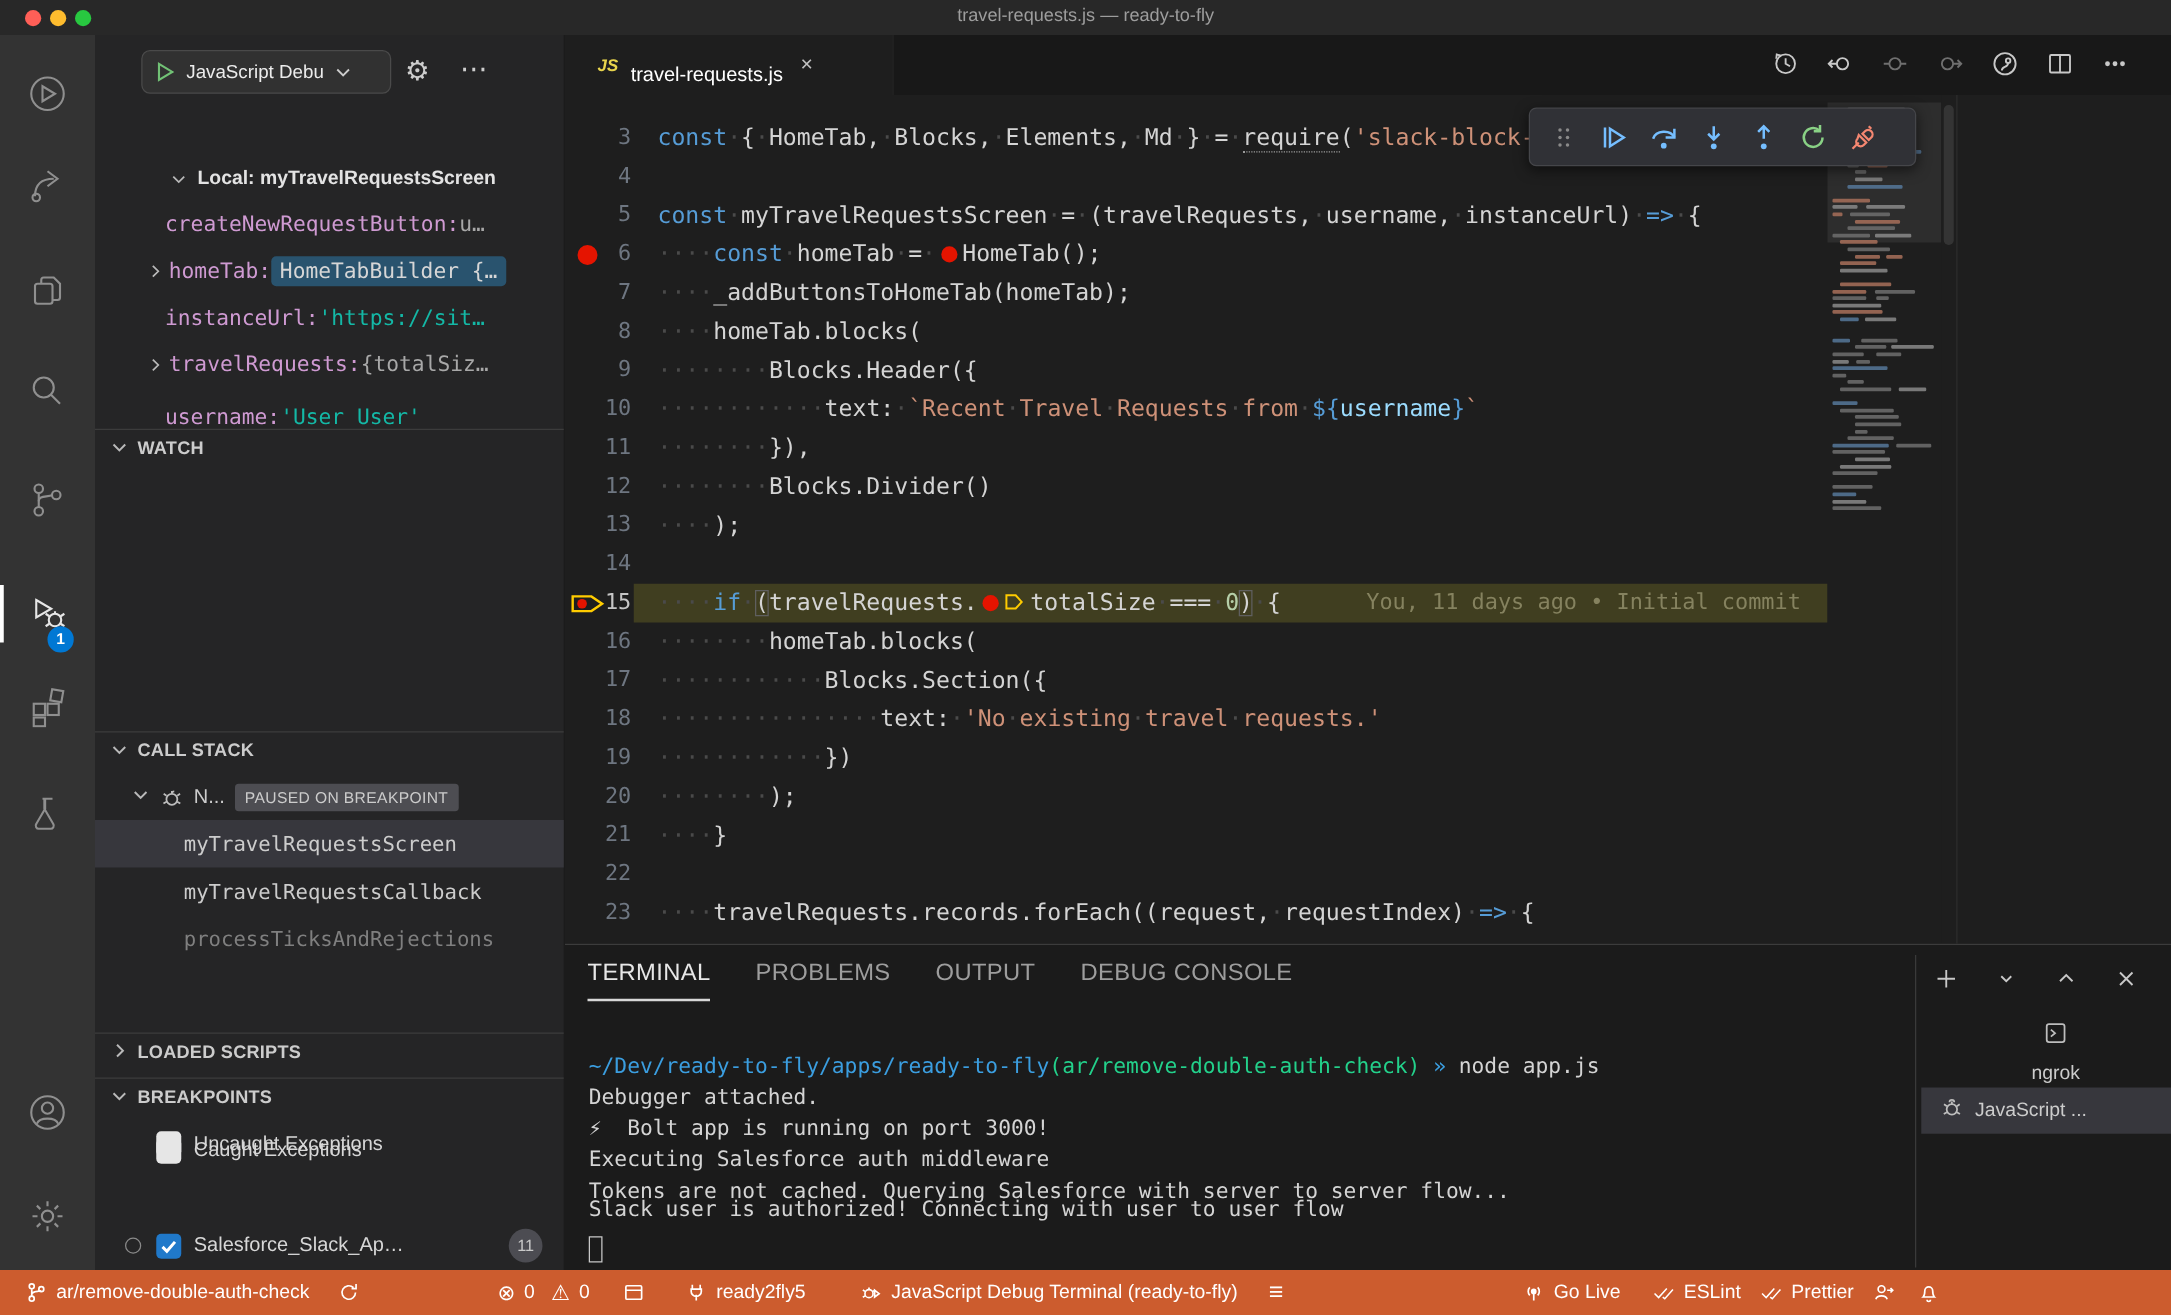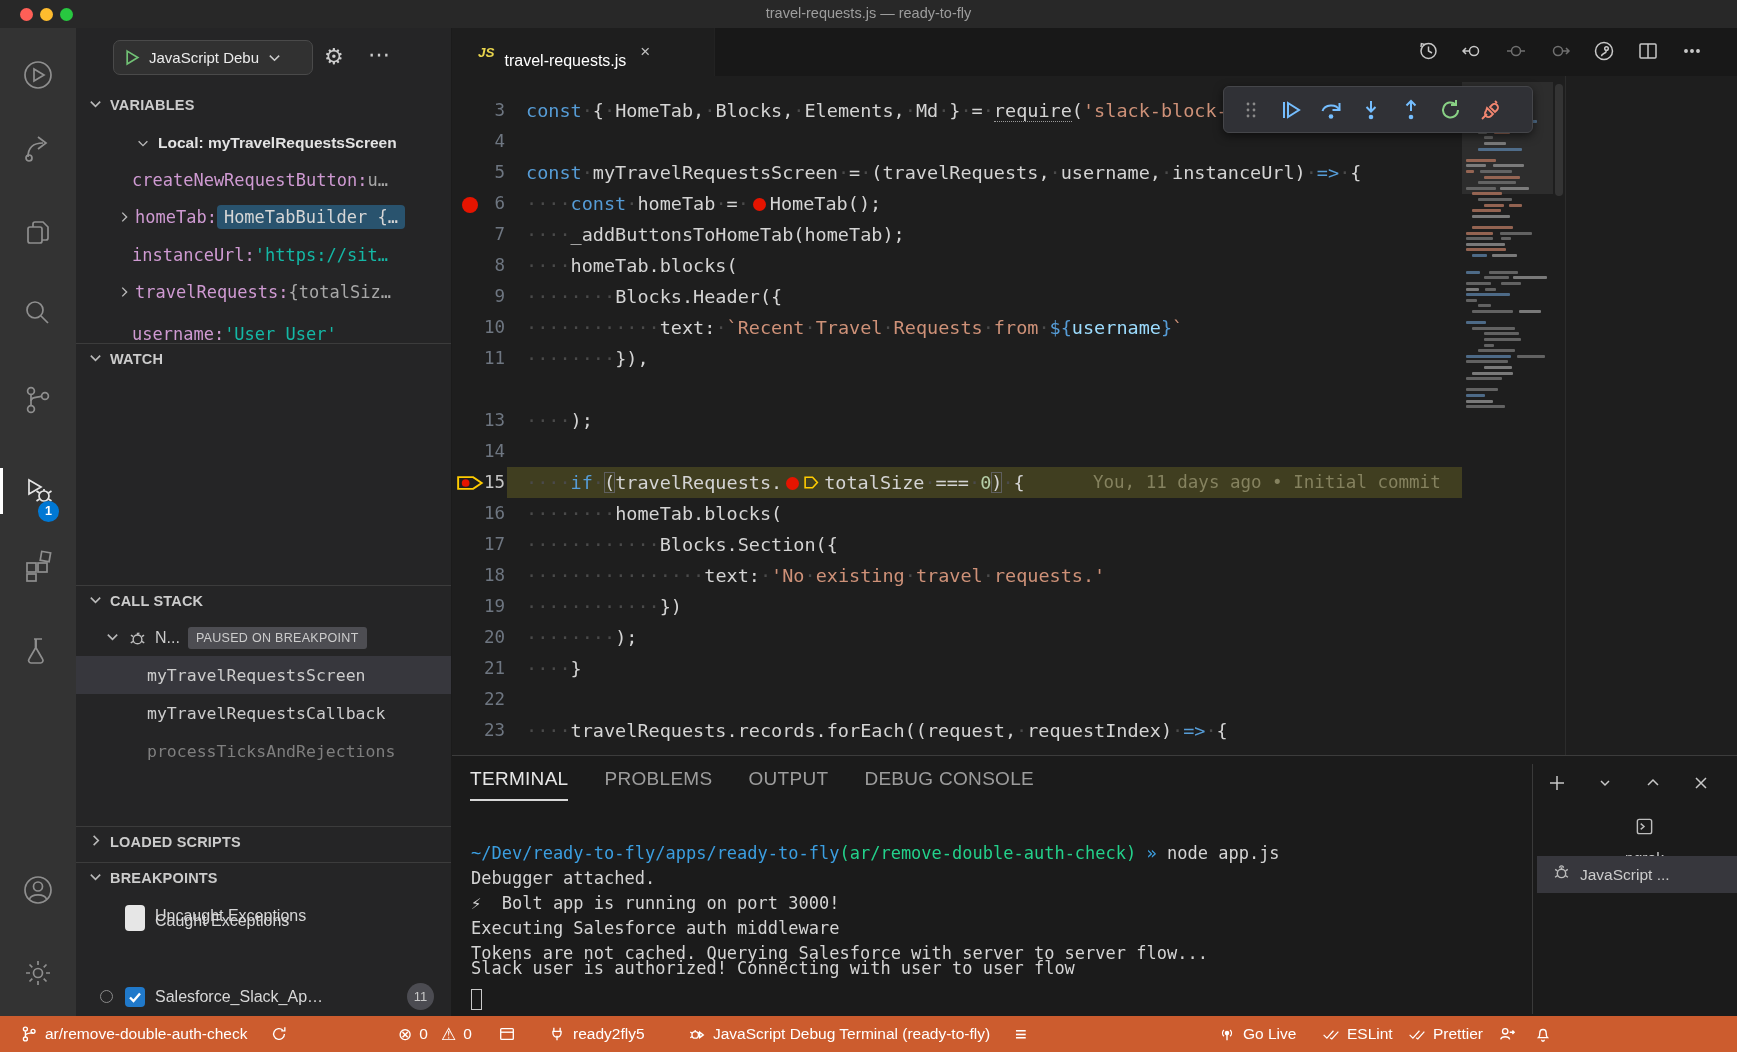--- a/index.html
+++ b/index.html
@@ -209,26 +209,20 @@
           </svg>
         <span class="lbl">JavaScript Debu</span>
         <svg width="15" height="15" viewBox="0 0 16 16">
             <path d="M3 6 l5 5 5-5" fill="none" stroke="#cccccc" stroke-width="1.6"></path>
           </svg>
       </div>
       <div id="dbg-gear">⚙</div>
       <div id="dbg-more">⋯</div>
     </div>
 
-    <div class="sect-header" style="top:62px">
-      <span class="chev"><svg viewBox="0 0 16 16">
-            <path d="M3 6 l5 5 5-5"></path>
-          </svg></span>
-      <span>VARIABLES</span>
-    </div>
     <div id="var-rows">
         <div class="var-row scope-row" style="top: 97px; padding-left: 32px;">
           <span style="margin-left:28px;display:inline-flex">
             <svg width="14" height="14" viewBox="0 0 16 16">
               <path d="M3 6 l5 5 5-5" fill="none" stroke="#b9b9b9" stroke-width="1.6"></path>
             </svg>
           </span>
           <span style="margin-left: 8px;">Local: myTravelRequestsScreen</span>
         </div>
         <div class="var-row mono" style="top: 134px;">
@@ -392,20 +386,21 @@
   <div id="code-area">
       <div class="code-row" style="top: 19px;"><div class="rowbg"></div><span class="lnum">3</span><span class="ctext"><span class="cs-k">const</span><span class="cs-w"><span class="sp">·</span>{<span class="sp">·</span>HomeTab,<span class="sp">·</span>Blocks,<span class="sp">·</span>Elements,<span class="sp">·</span>Md<span class="sp">·</span>}<span class="sp">·</span>=<span class="sp">·</span></span><span class="cs-u">require</span><span class="cs-w">(</span><span class="cs-s">'slack-block-builder'</span><span class="cs-w">);</span></span></div>
       <div class="code-row" style="top: 50px;"><div class="rowbg"></div><span class="lnum">4</span><span class="ctext"></span></div>
       <div class="code-row" style="top: 81px;"><div class="rowbg"></div><span class="lnum">5</span><span class="ctext"><span class="cs-k">const</span><span class="cs-w"><span class="sp">·</span>myTravelRequestsScreen<span class="sp">·</span>=<span class="sp">·</span>(travelRequests,<span class="sp">·</span>username,<span class="sp">·</span>instanceUrl)<span class="sp">·</span></span><span class="cs-k">=&gt;</span><span class="cs-w"><span class="sp">·</span>{</span></span></div>
       <div class="code-row" style="top: 112px;"><div class="rowbg"></div><div class="gutter-ic"><span style="display:inline-block;width:16px;height:16px;border-radius:50%;background:#e51400;margin-left:6px;margin-top:4px"></span></div><span class="lnum">6</span><span class="ctext"><span class="cs-w"><span class="sp">·</span><span class="sp">·</span><span class="sp">·</span><span class="sp">·</span></span><span class="cs-k">const</span><span class="cs-w"><span class="sp">·</span>homeTab<span class="sp">·</span>=<span class="sp">·</span></span><span class="inline-bp"></span><span class="cs-w">HomeTab();</span></span></div>
       <div class="code-row" style="top: 143px;"><div class="rowbg"></div><span class="lnum">7</span><span class="ctext"><span class="cs-w"><span class="sp">·</span><span class="sp">·</span><span class="sp">·</span><span class="sp">·</span>_addButtonsToHomeTab(homeTab);</span></span></div>
       <div class="code-row" style="top: 174px;"><div class="rowbg"></div><span class="lnum">8</span><span class="ctext"><span class="cs-w"><span class="sp">·</span><span class="sp">·</span><span class="sp">·</span><span class="sp">·</span>homeTab.blocks(</span></span></div>
       <div class="code-row" style="top: 205px;"><div class="rowbg"></div><span class="lnum">9</span><span class="ctext"><span class="cs-w"><span class="sp">·</span><span class="sp">·</span><span class="sp">·</span><span class="sp">·</span><span class="sp">·</span><span class="sp">·</span><span class="sp">·</span><span class="sp">·</span>Blocks.Header({</span></span></div>
       <div class="code-row" style="top: 236px;"><div class="rowbg"></div><span class="lnum">10</span><span class="ctext"><span class="cs-w"><span class="sp">·</span><span class="sp">·</span><span class="sp">·</span><span class="sp">·</span><span class="sp">·</span><span class="sp">·</span><span class="sp">·</span><span class="sp">·</span><span class="sp">·</span><span class="sp">·</span><span class="sp">·</span><span class="sp">·</span>text:<span class="sp">·</span></span><span class="cs-s">`Recent<span class="sp">·</span>Travel<span class="sp">·</span>Requests<span class="sp">·</span>from<span class="sp">·</span></span><span class="cs-k">${</span><span class="cs-v">username</span><span class="cs-k">}</span><span class="cs-s">`</span></span></div>
       <div class="code-row" style="top: 267px;"><div class="rowbg"></div><span class="lnum">11</span><span class="ctext"><span class="cs-w"><span class="sp">·</span><span class="sp">·</span><span class="sp">·</span><span class="sp">·</span><span class="sp">·</span><span class="sp">·</span><span class="sp">·</span><span class="sp">·</span>}),</span></span></div>
+      <div class="code-row" style="top: 298px;"><div class="rowbg"></div><span class="lnum">12</span><span class="ctext"><span class="cs-w"><span class="sp">·</span><span class="sp">·</span><span class="sp">·</span><span class="sp">·</span><span class="sp">·</span><span class="sp">·</span><span class="sp">·</span><span class="sp">·</span>Blocks.Divider()</span></span></div>
       <div class="code-row" style="top: 329px;"><div class="rowbg"></div><span class="lnum">13</span><span class="ctext"><span class="cs-w"><span class="sp">·</span><span class="sp">·</span><span class="sp">·</span><span class="sp">·</span>);</span></span></div>
       <div class="code-row" style="top: 360px;"><div class="rowbg"></div><span class="lnum">14</span><span class="ctext"></span></div>
       <div class="code-row current" style="top: 391px;"><div class="rowbg"></div><div class="gutter-ic"><svg width="30" height="20" viewBox="0 0 28 16" style="margin-top:3px">
             <path d="M2 2.5 h14 l8 5.5 -8 5.5 H2 z" fill="none" stroke="#ffcc00" stroke-width="1.8"></path>
             <circle cx="9" cy="8" r="3.6" fill="#e51400"></circle>
           </svg></div><span class="lnum">15</span><span class="ctext"><span class="cs-w"><span class="sp">·</span><span class="sp">·</span><span class="sp">·</span><span class="sp">·</span></span><span class="cs-k">if</span><span class="cs-w"><span class="sp">·</span></span><span class="cs-br">(</span><span class="cs-w">travelRequests.</span><span class="inline-bp"></span><span class="inline-pent"><svg width="17" height="17" viewBox="0 0 16 16">
               <path d="M2 3 h7 l4.5 5 L9 13 H2 z" fill="none" stroke="#ffcc00" stroke-width="1.5"></path>
             </svg></span><span class="cs-w">totalSize<span class="sp">·</span>===<span class="sp">·</span></span><span class="cs-n">0</span><span class="cs-br">)</span><span class="cs-w"><span class="sp">·</span>{</span></span><span class="blame mono">You, 11 days ago • Initial commit</span></div>
       <div class="code-row" style="top: 422px;"><div class="rowbg"></div><span class="lnum">16</span><span class="ctext"><span class="cs-w"><span class="sp">·</span><span class="sp">·</span><span class="sp">·</span><span class="sp">·</span><span class="sp">·</span><span class="sp">·</span><span class="sp">·</span><span class="sp">·</span>homeTab.blocks(</span></span></div>
       <div class="code-row" style="top: 453px;"><div class="rowbg"></div><span class="lnum">17</span><span class="ctext"><span class="cs-w"><span class="sp">·</span><span class="sp">·</span><span class="sp">·</span><span class="sp">·</span><span class="sp">·</span><span class="sp">·</span><span class="sp">·</span><span class="sp">·</span><span class="sp">·</span><span class="sp">·</span><span class="sp">·</span><span class="sp">·</span>Blocks.Section({</span></span></div>
@@ -588,21 +583,21 @@
     <div id="term-sep"></div>
     <div id="term-list">
         <div class="tlist-row" style="top: 61px; flex-direction: column;">
           <span class="tlist-ic"><svg viewBox="0 0 20 20">
               <rect x="2.5" y="2.5" width="15" height="15" rx="2"></rect>
               <path d="M6 7 l3.5 3 L6 13"></path>
             </svg></span>
           <span>ngrok</span>
           <span class="sub">ready...</span>
         </div>
-        <div class="tlist-row sel" style="top: 100px;">
+        <div class="tlist-row sel" style="top: 114px;">
           <span class="tlist-ic"><svg viewBox="0 0 20 20">
               <circle cx="10" cy="11" r="4.4"></circle>
               <path d="M10 6.6 V4.5 M5.8 8.4 l-2.4-1.6 M5.8 13.4 l-2.6 1.6 M14.2 8.4 l2.4-1.6 M14.2 13.4 l2.6 1.6 M8 5 a2 2 0 0 1 4 0"></path>
             </svg></span>
           <span>JavaScript ...</span>
         </div>
       </div>
   </div>
 
   <div id="statusbar">

